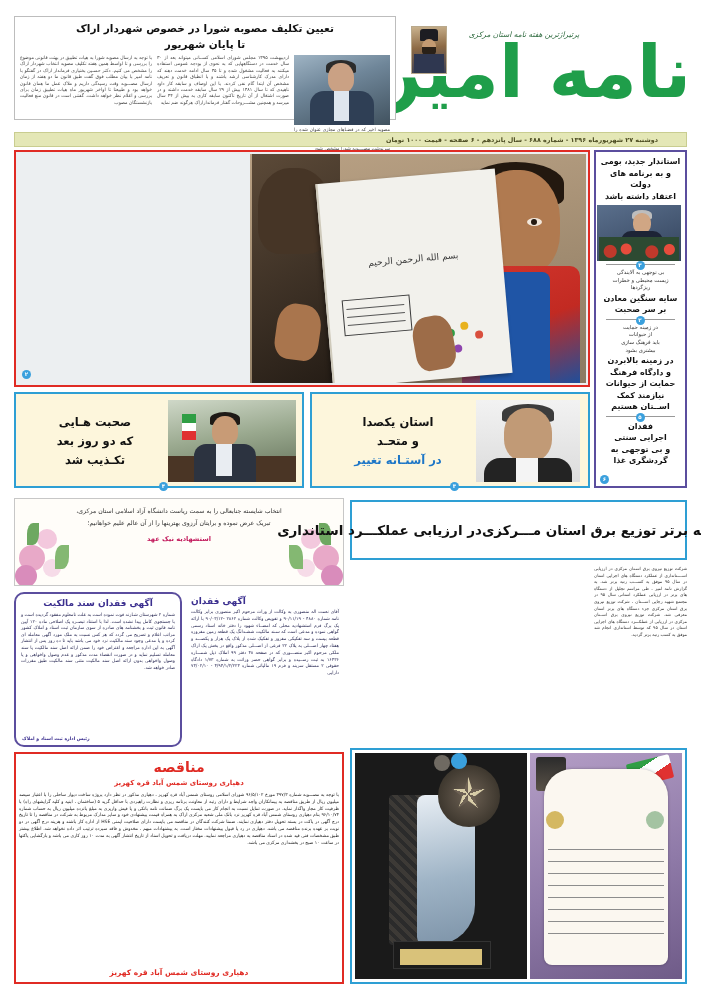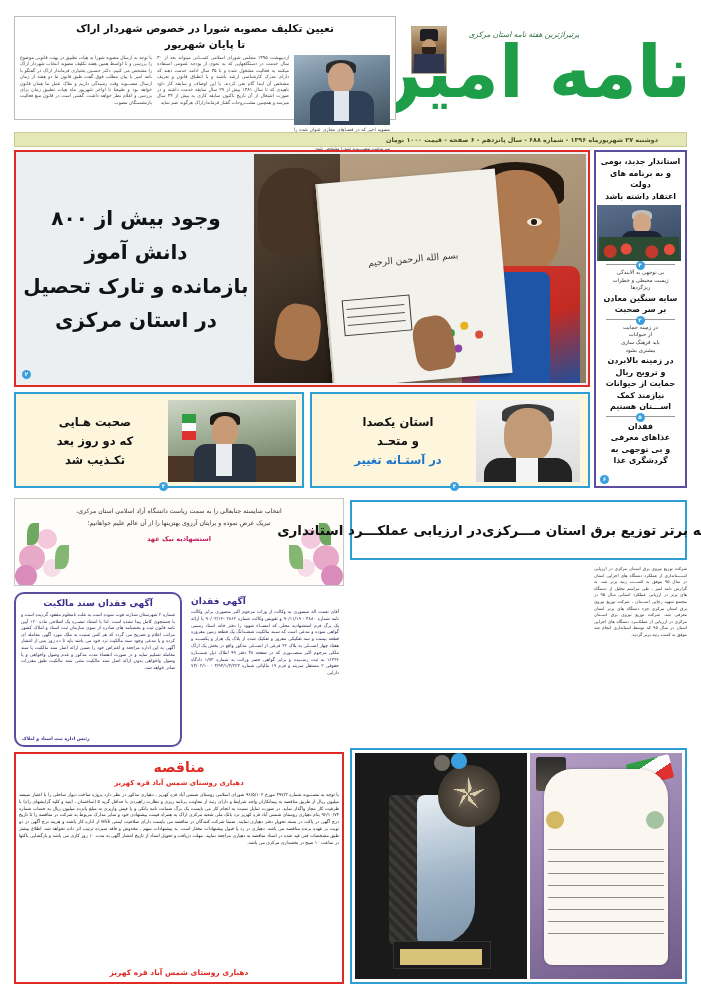--- a/index.html
+++ b/index.html
@@ -318,26 +318,20 @@
           <b style="left:0;top:0;background:#2a7fbf"></b>
           <b style="left:14px;top:8px;background:#2f9e44"></b>
           <b style="left:28px;top:2px;background:#e8b21d"></b>
           <b style="left:42px;top:12px;background:#d94f3d"></b>
           <b style="left:20px;top:24px;background:#8e44ad"></b>
         </div>
       </div>
       <span class="lp-hand"></span>
         <span class="lp-hand2"></span>
     </div>
-    <div class="lead-head">
-      <div class="ln">وجود بیش از ۸۰۰</div>
-      <div class="ln">دانش آموز</div>
-      <div class="ln">بازمانده و تارک تحصیل</div>
-      <div class="ln">در استان مرکزی</div>
-    </div>
     <span class="num-badge" style="left:6px;bottom:6px">۲</span>
   </div>
 
   <div class="sidebar">
 
     <div class="sb-title">
       <div>استاندار جدید، بومی</div>
       <div>و به برنامه های دولت</div>
       <div>اعتقاد داشته باشد</div>
     </div>
@@ -366,32 +360,32 @@
       </div>
 
     <div class="sb-kicker">
       <div>در زمینه حمایت</div>
       <div>از حیوانات</div>
       <div>باید فرهنگ سازی</div>
       <div>بیشتری بشود</div>
     </div>
     <div class="sb-title">
       <div>در زمینه بالابردن</div>
-      <div>و ترویج ریال</div>
+      <div>و دادگاه فرهنگ</div>
       <div>حمایت از حیوانات</div>
       <div>نیازمند کمک</div>
-      <div>اســـتان هستیم</div>
+      <div>اســتان هستیم</div>
     </div>
     <div class="sb-sep">
         <span class="num-badge" style="left:50%;margin-left:-5px;top:-4px">۵</span>
       </div>
 
     <div class="sb-title">
       <div>فقدان</div>
-      <div>غذاهای معرفی</div>
+      <div>اجرایی سنتی</div>
       <div>و بی توجهی به</div>
       <div>گردشگری غذا</div>
     </div>
     <span class="num-badge" style="left:4px;bottom:2px">۶</span>
   </div>
 
   <div class="midbox mb-left">
     <div class="mb-photo">
       <span class="p-office">
         <span class="flag"></span>

